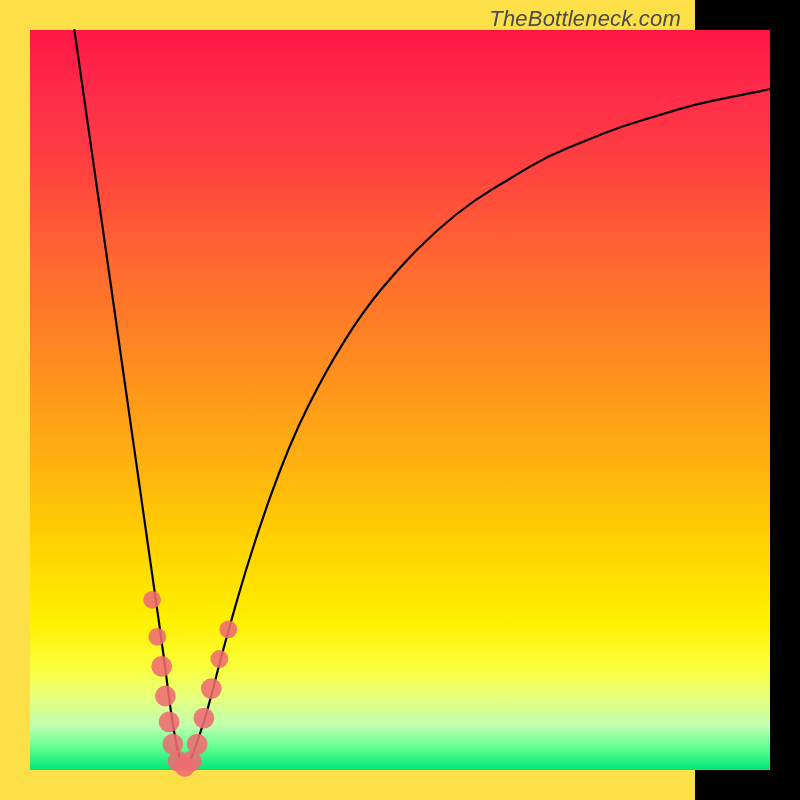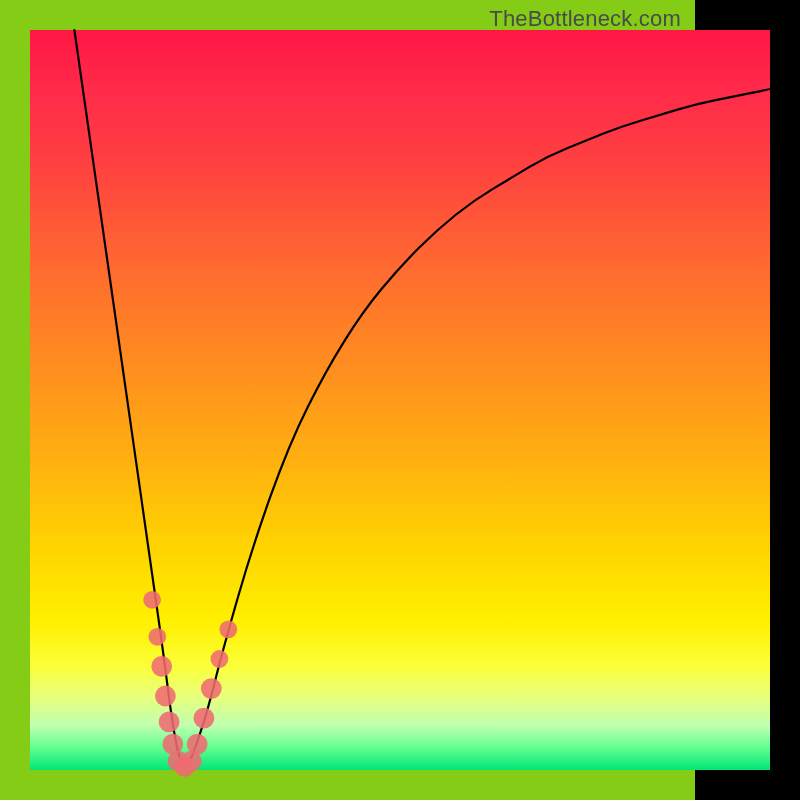--- a/index.html
+++ b/index.html
@@ -10,21 +10,22 @@
     overflow: hidden;
     background: #000;
     font-family: Arial, Helvetica, sans-serif;
   }
   .frame {
     position: absolute;
     left: 0;
     top: 0;
     width: 695px;
     height: 800px;
-    background: #84cc16;
+    background: #fde047;
+    font-style: italic;
   }
   .plot-area {
     position: absolute;
     left: 30px;
     top: 30px;
     width: 740px;
     height: 740px;
     background: linear-gradient(to bottom,
       #ff1744 0%,
       #ff2a4a 8%,

